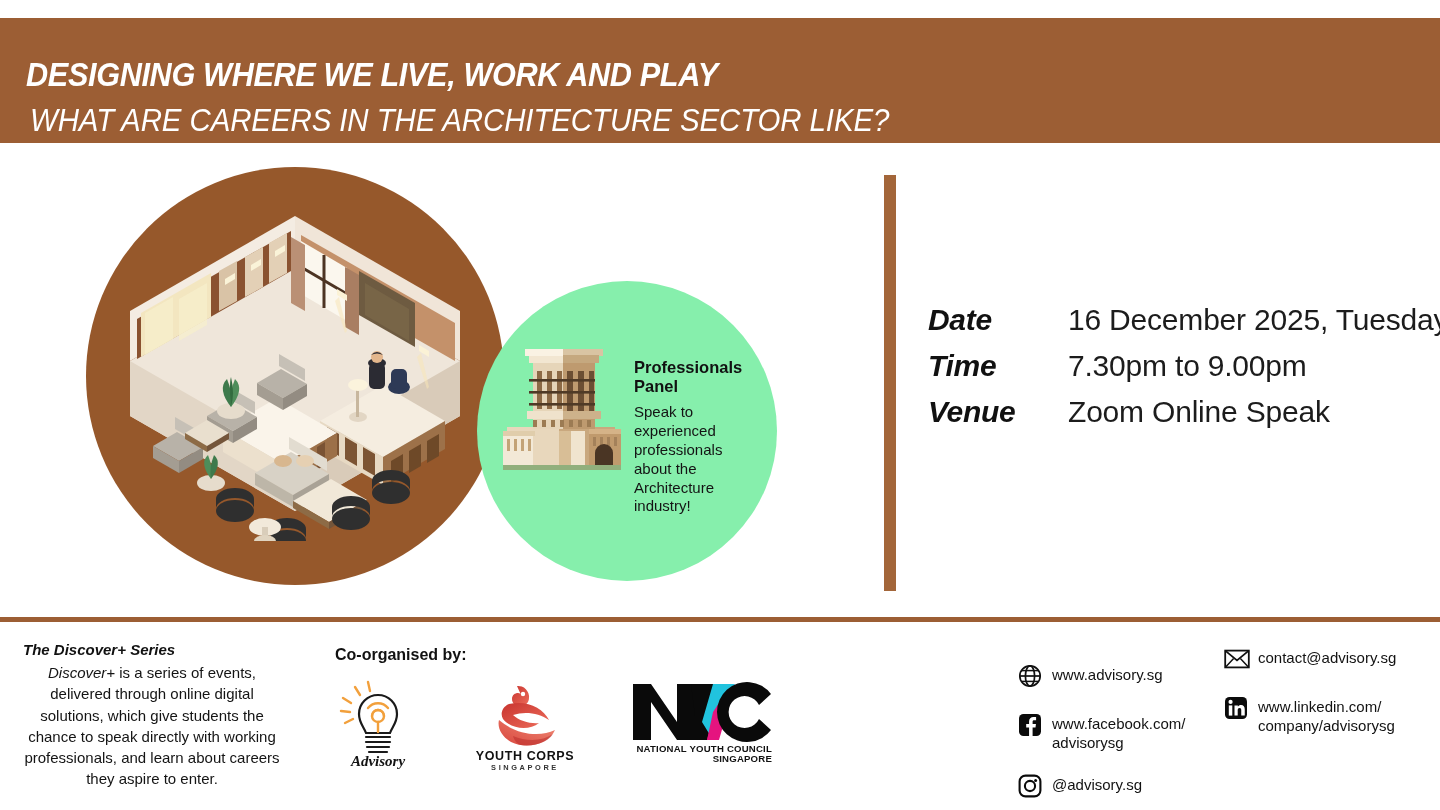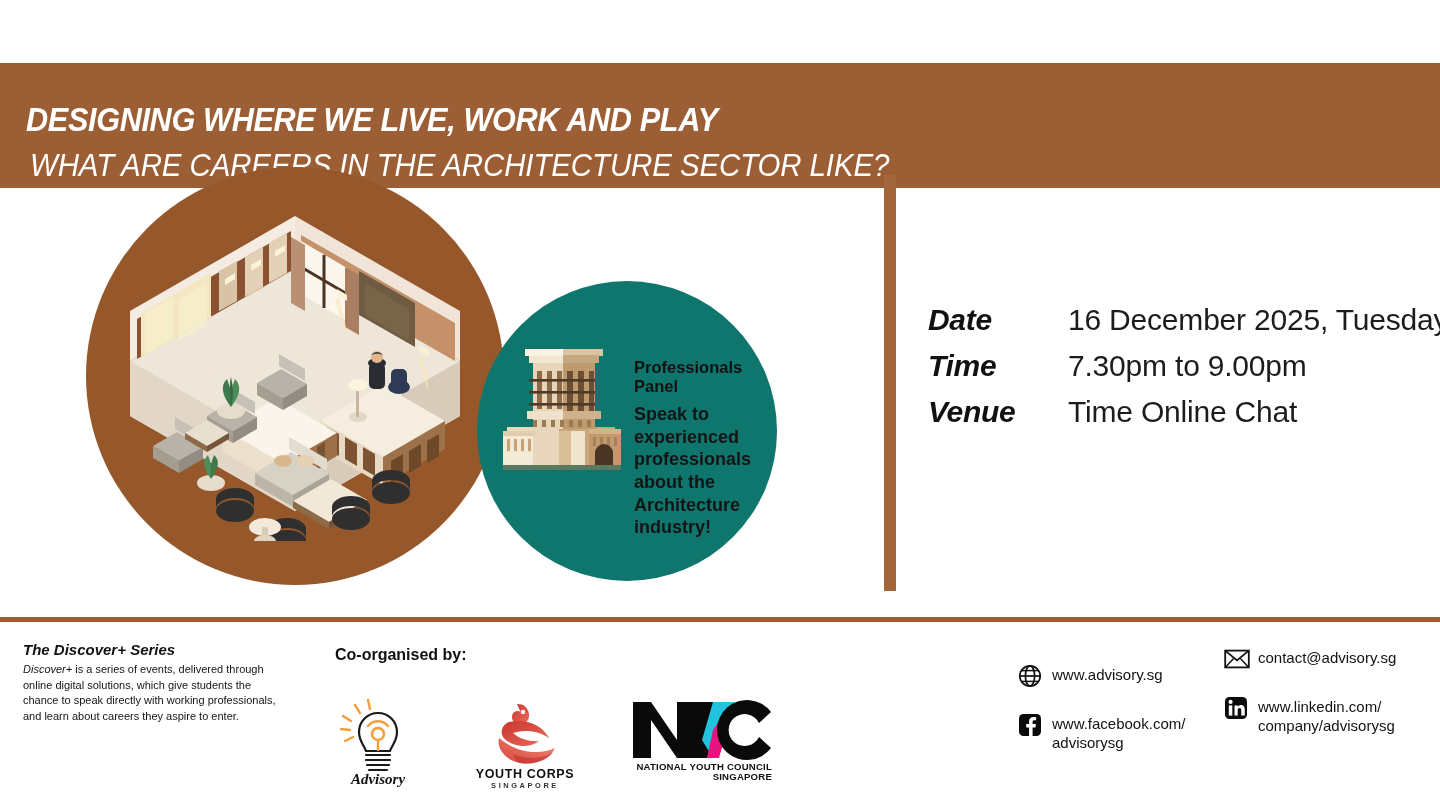--- a/index.html
+++ b/index.html
@@ -18,21 +18,20 @@
 
   
   .header-banner {
     position: absolute;
     left: 0;
     top: 18px;
     width: 1440px;
     height: 125px;
     background: #9C5E34;
     overflow: hidden;
-    margin-top: 45px;
   }
   .title-line1 {
     position: absolute;
     left: 26px;
     top: 38px;
     font-size: 33px;
     font-weight: bold;
     font-style: italic;
     color: #ffffff;
     letter-spacing: -0.4px;
@@ -82,21 +81,21 @@
   }
 
   
   .panel-circle {
     position: absolute;
     left: 477px;
     top: 138px;
     width: 300px;
     height: 300px;
     border-radius: 50%;
-    background: #0f766e;
+    background: #86efac;
     overflow: hidden;
   }
   .tower-art {
     position: absolute;
     left: 26px;
     top: 60px;
   }
   .panel-text {
     position: absolute;
     left: 157px;
@@ -104,22 +103,22 @@
     width: 112px;
   }
   .panel-heading {
     font-size: 16.5px;
     font-weight: bold;
     line-height: 1.15;
     color: #111111;
     margin-bottom: 7px;
   }
   .panel-desc {
-    font-size: 18px;
-    font-weight: 700;
+    font-size: 15px;
+    font-weight: 400;
     line-height: 1.26;
     color: #141414;
   }
 
   
   .vertical-rule {
     position: absolute;
     left: 884px;
     top: 32px;
     width: 12px;
@@ -181,40 +180,41 @@
     width: 258px;
   }
   .discover-title {
     font-size: 15px;
     font-weight: bold;
     font-style: italic;
     color: #111111;
     margin-bottom: 4px;
   }
   .discover-body {
-    font-size: 11px;
+    font-size: 15px;
     font-weight: 400;
     line-height: 1.42;
     color: #141414;
+    text-align: center;
   }
   .discover-body em {
     font-style: italic;
   }
 
   
   .coorg-block {
     position: absolute;
     left: 335px;
     top: 24px;
   }
   .coorg-label {
     font-size: 16px;
     font-weight: bold;
     color: #111111;
-    margin-bottom: 32px;
+    margin-bottom: 14px;
   }
   .logo-row {
     display: flex;
     align-items: flex-start;
     gap: 52px;
   }
   .logo-item { position: relative; }
 
   
   .contacts {
@@ -472,21 +472,21 @@
     <div class="detail-row">
       <div class="detail-label">Date</div>
       <div class="detail-value">16 December 2025, Tuesday</div>
     </div>
     <div class="detail-row">
       <div class="detail-label">Time</div>
       <div class="detail-value">7.30pm to 9.00pm</div>
     </div>
     <div class="detail-row">
       <div class="detail-label">Venue</div>
-      <div class="detail-value">Time Online Chat</div>
+      <div class="detail-value">Zoom Online Speak</div>
     </div>
   </div>
 </div>
 
 <div class="footer-rule"></div>
 <div class="footer">
 
   <div class="discover-block">
     <div class="discover-title">The Discover+ Series</div>
     <div class="discover-body"><em>Discover+</em><span> is a series of events, delivered through online digital solutions, which give students the chance to speak directly with working professionals, and learn about careers they aspire to enter.</span></div>
@@ -580,20 +580,30 @@
       <div class="contact-item">
         <span class="contact-icon">
           <svg width="24" height="24" viewBox="0 0 24 24">
             <rect x="1" y="1" width="22" height="22" rx="4.5" fill="#0B0B0B"></rect>
             <path d="M14.6 23 V14.4 h2.9 l0.45 -3.4 H14.6 V8.9 c0 -1 0.28 -1.65 1.7 -1.65 h1.8 V4.2 c-0.32 -0.04 -1.4 -0.14 -2.64 -0.14 c-2.6 0 -4.4 1.6 -4.4 4.53 V11 H8.2 v3.4 h2.86 V23 Z" fill="#FFFFFF"></path>
           </svg>
         </span>
         <span class="contact-text">www.facebook.com/ advisorysg</span>
       </div>
 
+      <div class="contact-item">
+        <span class="contact-icon">
+          <svg width="24" height="24" viewBox="0 0 24 24">
+            <rect x="1.6" y="1.6" width="20.8" height="20.8" rx="6" fill="none" stroke="#0B0B0B" stroke-width="2.1"></rect>
+            <circle cx="12" cy="12" r="5.1" fill="none" stroke="#0B0B0B" stroke-width="2.1"></circle>
+            <circle cx="17.6" cy="6.4" r="1.5" fill="#0B0B0B"></circle>
+          </svg>
+        </span>
+        <span class="contact-text">@advisory.sg</span>
+      </div>
 
     </div>
 
     <div class="contact-col col-right">
 
       <div class="contact-item">
         <span class="contact-icon">
           <svg width="26" height="22" viewBox="0 0 26 22">
             <rect x="1.2" y="2.6" width="23.6" height="16.8" fill="none" stroke="#111" stroke-width="1.8"></rect>
             <path d="M1.2 2.6 L13 12.4 L24.8 2.6" fill="none" stroke="#111" stroke-width="1.8"></path>

